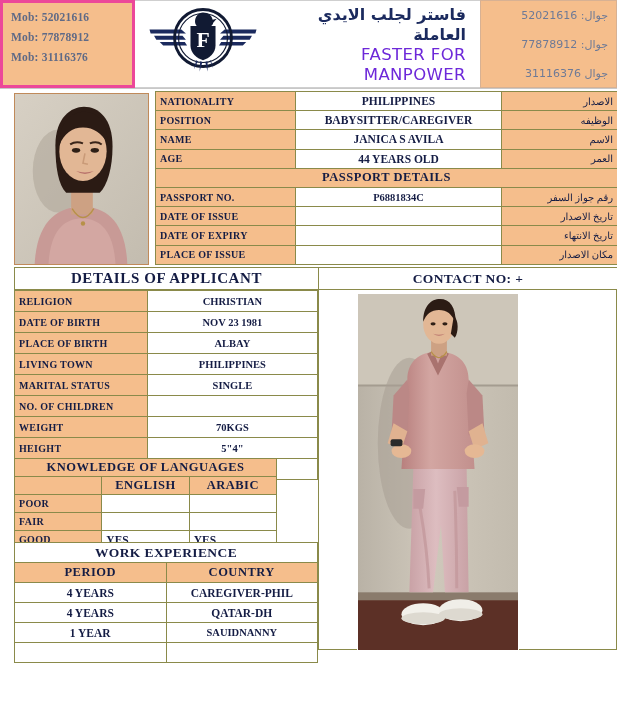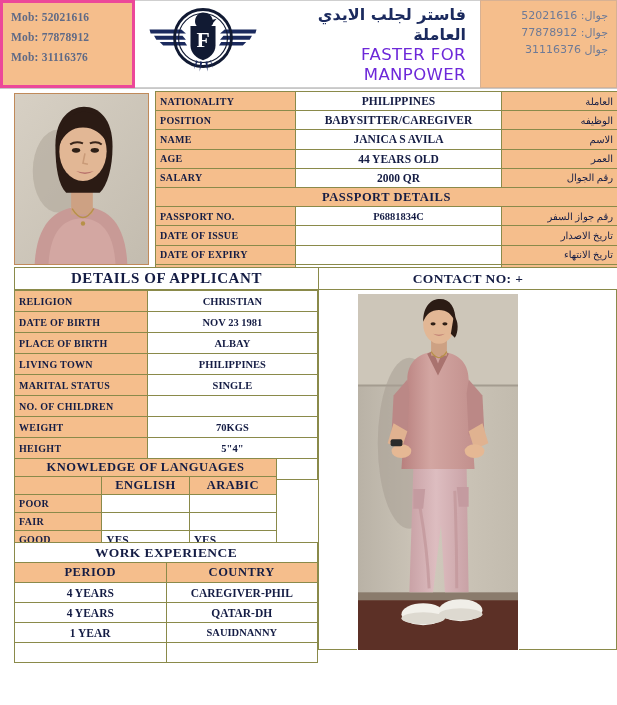--- a/index.html
+++ b/index.html
@@ -93,21 +93,21 @@
     width: 100%;
   }
   .hdr-mob-right {
     width: 137px;
     background: #F5BE8C;
     border: 1px solid #d7b193;
     box-sizing: border-box;
     padding: 8px 8px 0 0;
     display: flex;
     flex-direction: column;
-    gap: 4px;
+    gap: 16px;
     align-items: flex-end;
   }
   .hdr-mob-right .mob-line {
     font-family: "DejaVu Sans", sans-serif;
     font-size: 11px;
     color: #6e7a96;
     direction: rtl;
     white-space: nowrap;
   }
 
@@ -370,41 +370,36 @@
       <path d="M58 116 Q69 134 80 116" stroke="#b79148" stroke-width="1.4" fill="none"></path>
       <circle cx="69" cy="131" r="2.2" fill="#b79148"></circle>
     </svg>
   </div>
 
   <table class="grid top-table">
     <tbody>
       <tr>
         <td class="lbl" style="width:140px">NATIONALITY</td>
         <td class="val" style="width:206px">PHILIPPINES</td>
-        <td class="ar" style="width:116px">العاملة</td>
+        <td class="ar" style="width:116px">الاصدار</td>
       </tr>
       <tr>
         <td class="lbl">POSITION</td>
         <td class="val">BABYSITTER/CAREGIVER</td>
         <td class="ar">الوظيفه</td>
       </tr>
       <tr>
         <td class="lbl">NAME</td>
         <td class="val">JANICA S AVILA</td>
         <td class="ar">الاسم</td>
       </tr>
       <tr>
         <td class="lbl">AGE</td>
         <td class="val">44  YEARS OLD</td>
         <td class="ar">العمر</td>
-      </tr>
-      <tr>
-        <td class="lbl">SALARY</td>
-        <td class="val">2000 QR</td>
-        <td class="ar">رقم الجوال</td>
       </tr>
       <tr>
         <td class="band" colspan="3">PASSPORT DETAILS</td>
       </tr>
       <tr>
         <td class="lbl">PASSPORT NO.</td>
         <td class="val small">P6881834C</td>
         <td class="ar">رقم جواز السفر</td>
       </tr>
       <tr>

